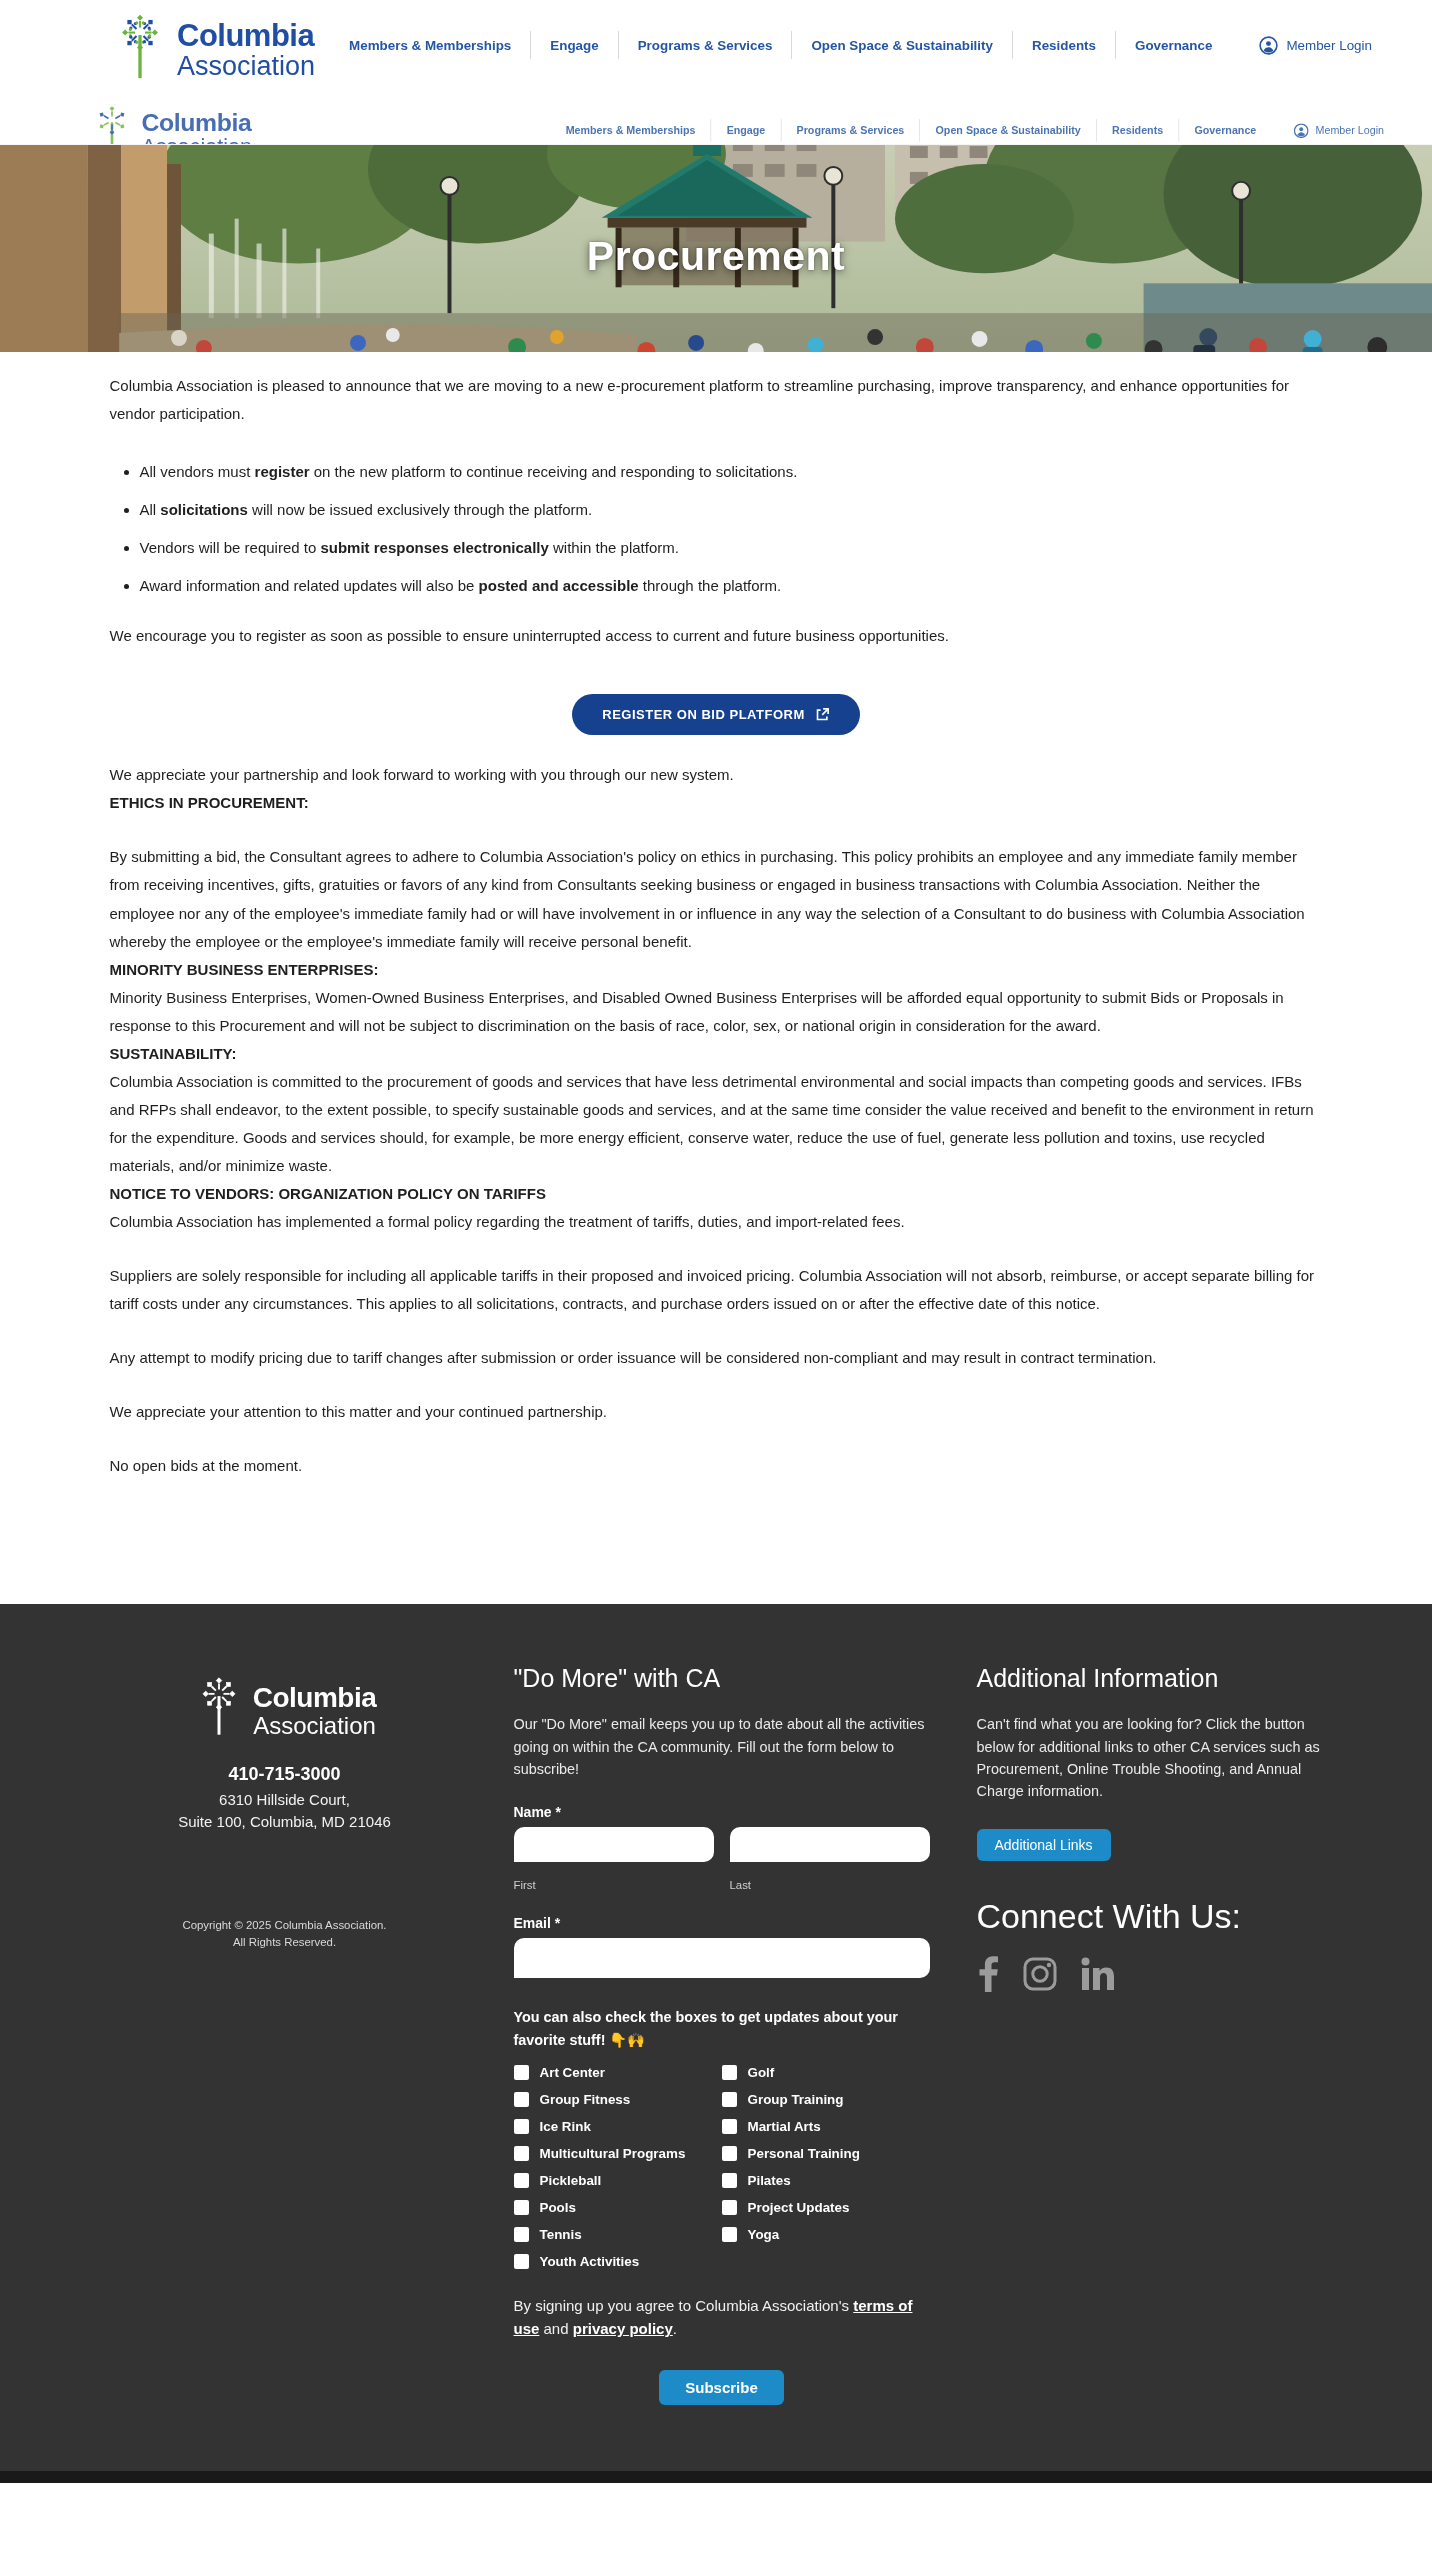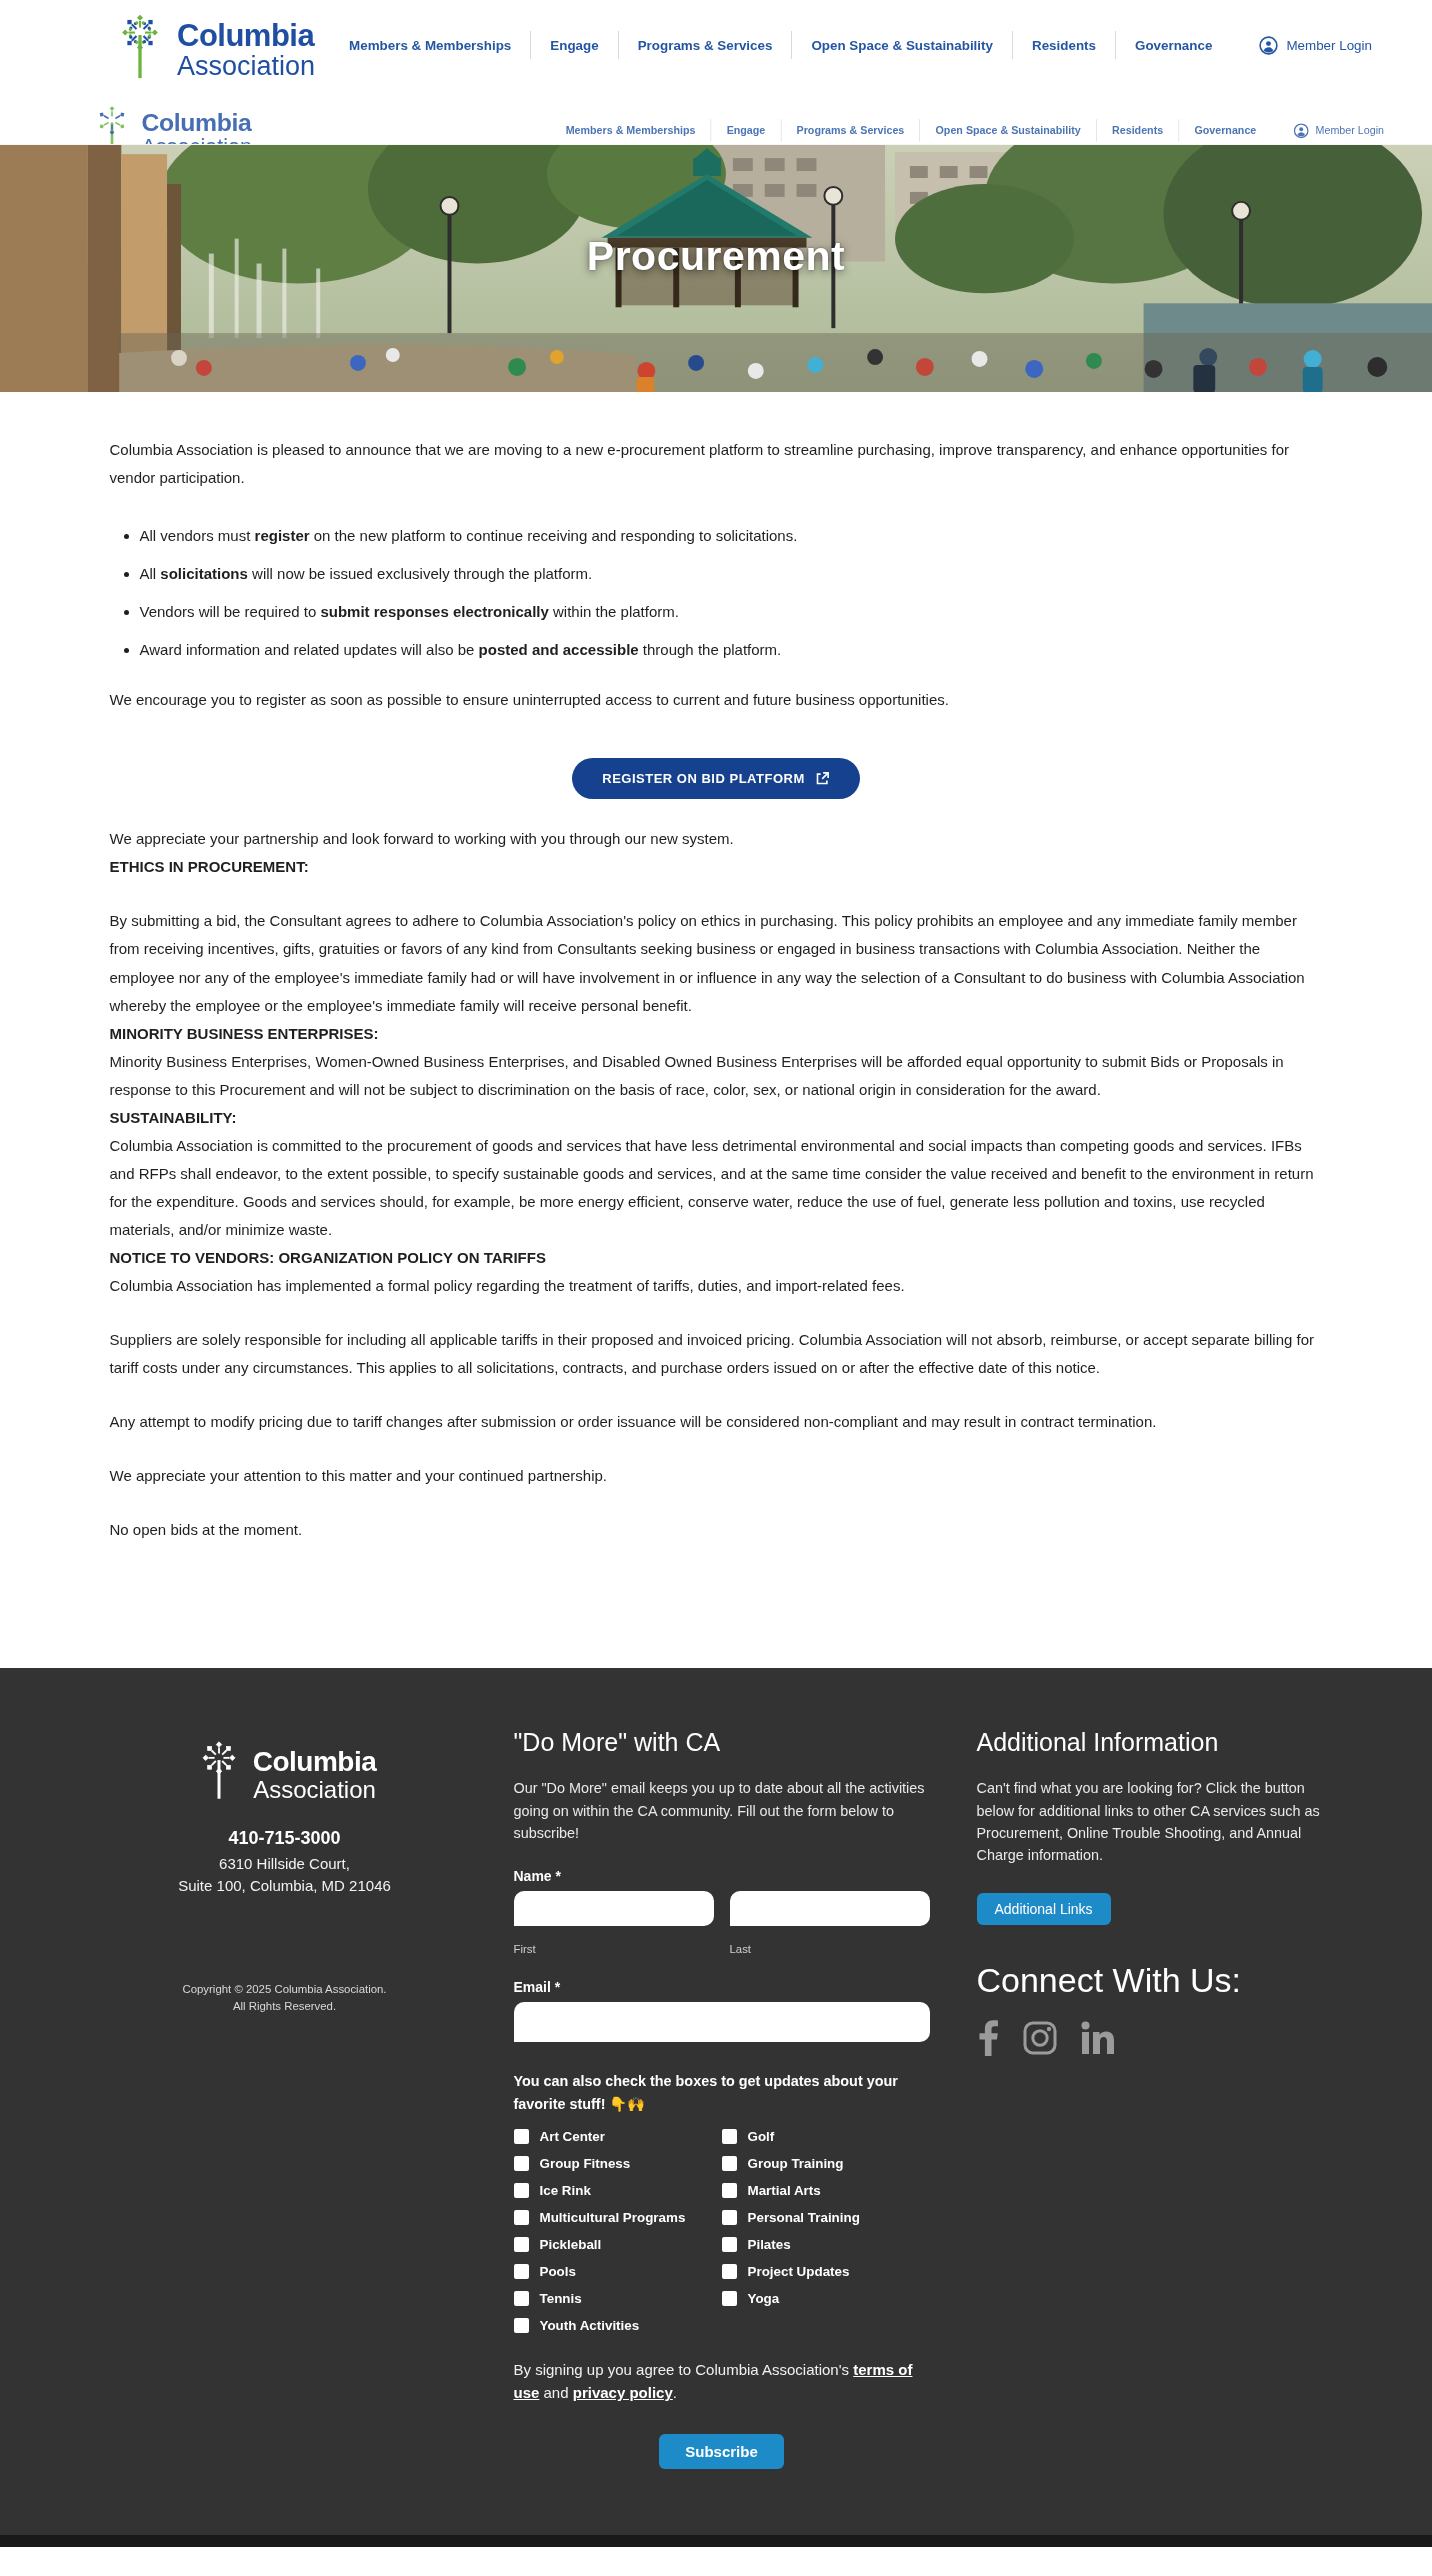--- a/index.html
+++ b/index.html
@@ -36,32 +36,32 @@
   .header.ghost {
     height:55px; overflow:hidden; opacity:.82;
     background:rgba(255,255,255,.93);
     border-bottom:1px solid rgba(0,0,0,.04);
   }
   .header.ghost .header-inner {
     transform:scale(.8); transform-origin:0 22px; width:125%;
   }
 
   
-  .hero { position:relative; height:247px; overflow:hidden; background:#b9c1a6; }
+  .hero { position:relative; height:207px; overflow:hidden; background:#b9c1a6; }
   .hero svg.hero-svg { position:absolute; inset:0; width:100%; height:100%; display:block; }
   .hero-title {
     position:absolute; left:0; right:0; top:88px; margin:0;
     text-align:center; color:#fff; font-size:41px; font-weight:bold;
     text-shadow:0 2px 8px rgba(0,0,0,.5), 0 0 2px rgba(0,0,0,.4);
     letter-spacing:0.5px;
   }
 
   
   .container { width:1213px; margin:0 auto; }
-  .main { padding:44px 0 124px; font-size:15px; line-height:1.87; color:#1f1f1f; }
+  .main { padding:20px 0 124px; font-size:15px; line-height:1.87; color:#1f1f1f; }
   .main p { margin:0 0 0; }
   .p-gap { margin-top:26px !important; }
   .intro { margin:0; }
   ul.bullets { margin:30px 0 22px; padding-left:30px; }
   ul.bullets li { margin-bottom:10px; }
   .center { text-align:center; margin:44px 0 10px; }
   .btn-register {
     display:inline-flex; align-items:center; gap:10px;
     background:#16418f; color:#fff; border:none; cursor:pointer;
     border-radius:22px; padding:13px 30px;

